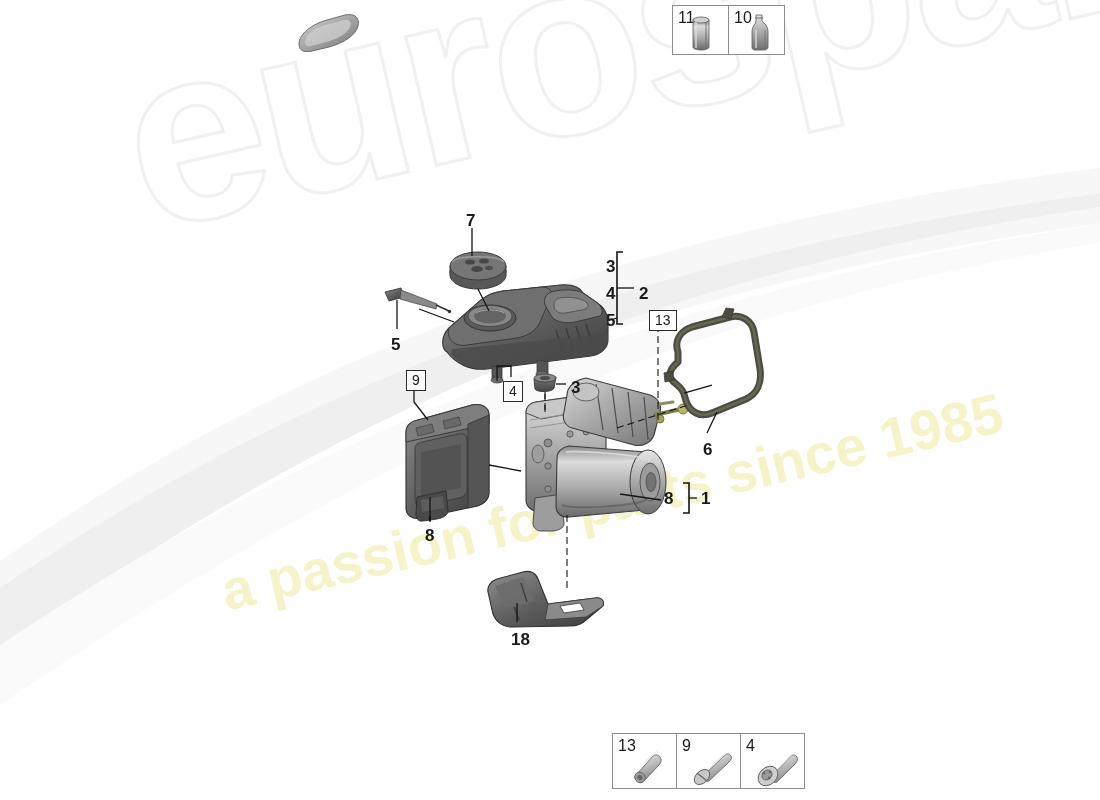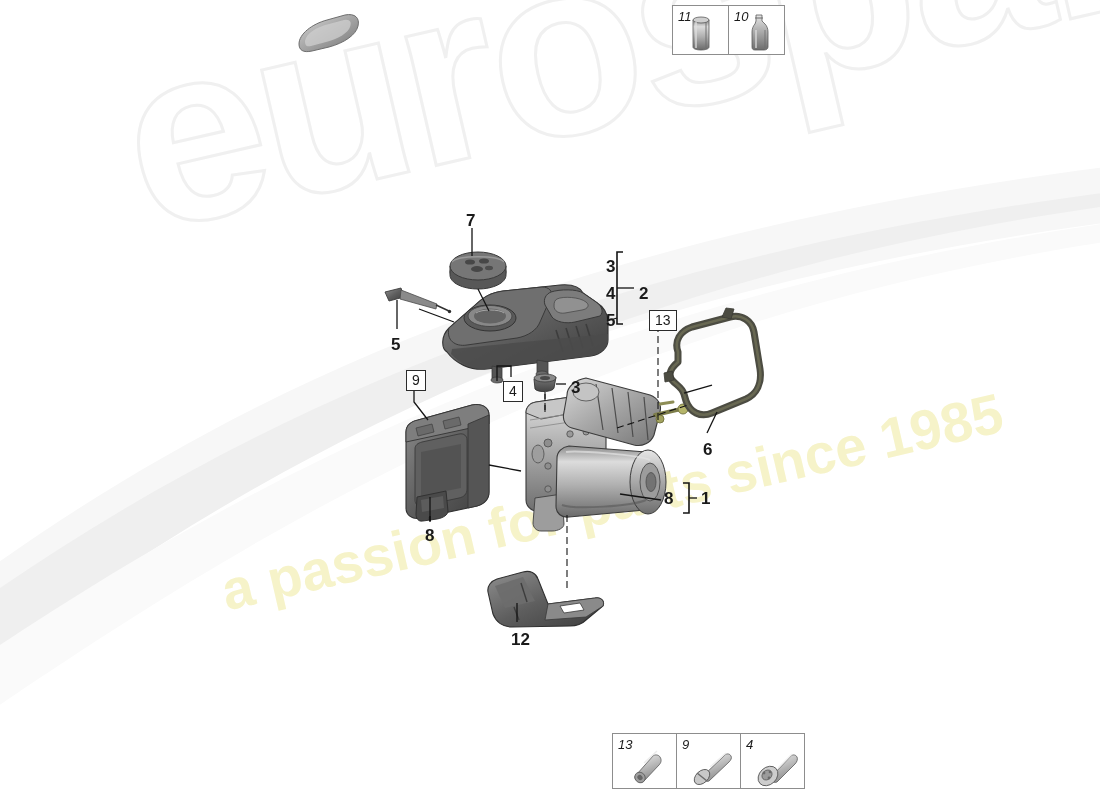--- a/index.html
+++ b/index.html
@@ -26,22 +26,22 @@
           font-size:14px;font-weight:400;color:#1a1a1a;
           padding:2px 5px 3px 5px;line-height:1;text-align:center;
           font-family:"Liberation Sans",sans-serif;}
 
   
   .legend{position:absolute;border:1px solid #8d8d8d;background:#fff;
           display:flex;}
   .legend .cell{position:relative;border-right:1px solid #8d8d8d;
                 display:block;}
   .legend .cell:last-child{border-right:none;text-align:center;}
-  .legend .num{position:absolute;left:5px;top:3px;font-size:13px;
-               color:#1a1a1a;font-family:"Liberation Sans",sans-serif;font-style:italic;}
+  .legend .num{position:absolute;left:5px;top:3px;font-size:16px;
+               color:#1a1a1a;font-family:"Liberation Sans",sans-serif;}
   .legend .art{position:absolute;left:0;top:0;width:100%;height:100%;}
 
   
   .art-layer{position:absolute;left:0;top:0;width:1100px;height:800px;}
   .leader{stroke:#141414;stroke-width:1.3;fill:none;}
   .leader-dash{stroke:#141414;stroke-width:1.1;fill:none;
                stroke-dasharray:7 4;}
   .bracket{stroke:#141414;stroke-width:1.6;fill:none;}
 </style>
 </head>
@@ -323,21 +323,21 @@
   <div class="lbl" style="left:391px;top:336px;">5</div>
   <div class="lbl" style="left:606px;top:258px;">3</div>
   <div class="lbl" style="left:606px;top:285px;">4</div>
   <div class="lbl" style="left:606px;top:312px;">5</div>
   <div class="lbl" style="left:639px;top:285px;">2</div>
   <div class="lbl" style="left:571px;top:379px;">3</div>
   <div class="lbl" style="left:703px;top:441px;">6</div>
   <div class="lbl" style="left:425px;top:527px;">8</div>
   <div class="lbl" style="left:664px;top:490px;">8</div>
   <div class="lbl" style="left:701px;top:490px;">1</div>
-  <div class="lbl" style="left:511px;top:631px;">12</div>
+  <div class="lbl" style="left:511px;top:631px;">18</div>
 
   <div class="boxlbl" style="left:406px;top:370px;">9</div>
   <div class="boxlbl" style="left:503px;top:381px;">4</div>
   <div class="boxlbl" style="left:649px;top:310px;">13</div>
 
   <div class="legend" style="left:672px;top:5px;">
     <div class="cell" style="width:55px;height:48px;">
       <span class="num">11</span>
       <svg class="art" viewBox="0 0 55 48">
         <path d="M20 14 L36 14 L36 41 C36 43 32 44 28 44 C24 44 20 43 20 41 Z" fill="url(#gCyl)" stroke="#5a5a5a" stroke-width="0.8"></path>

